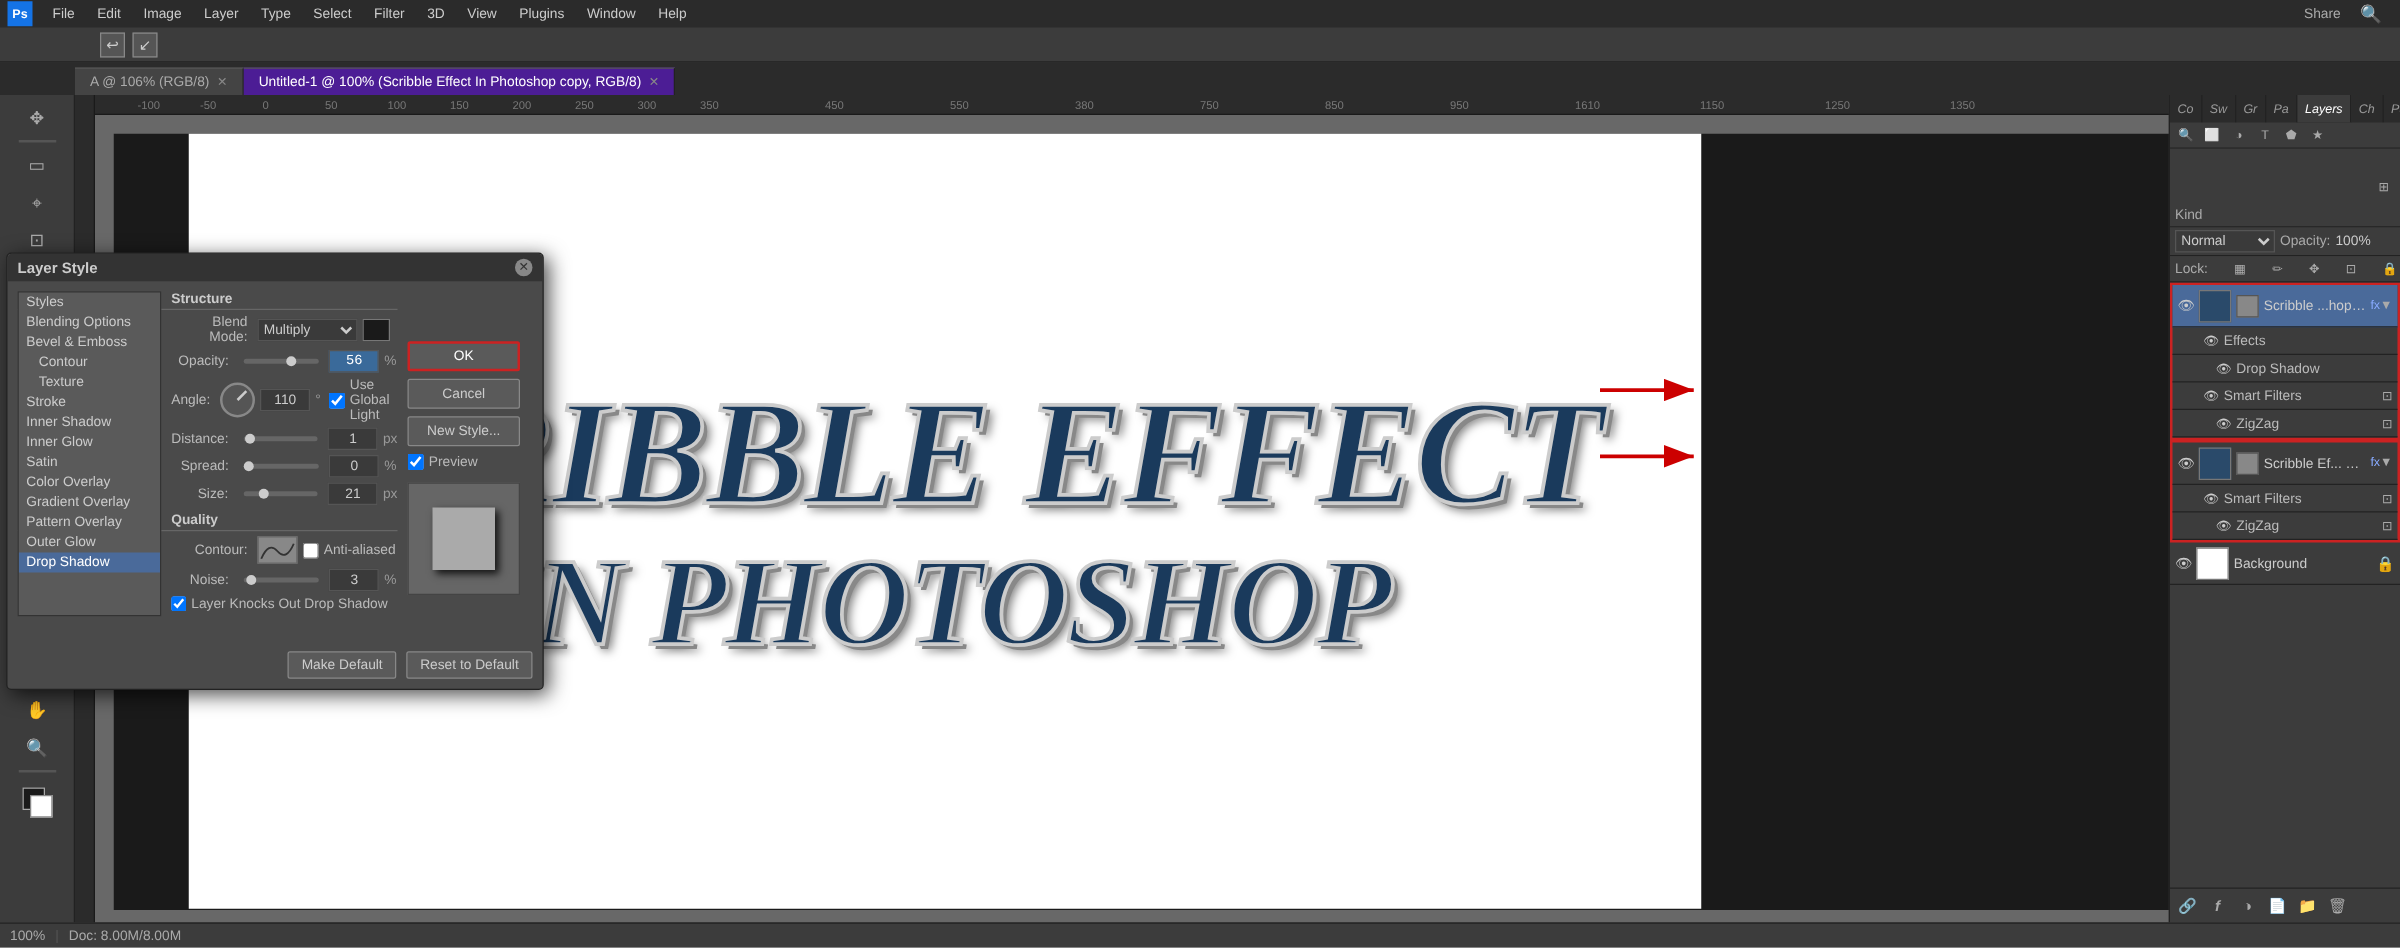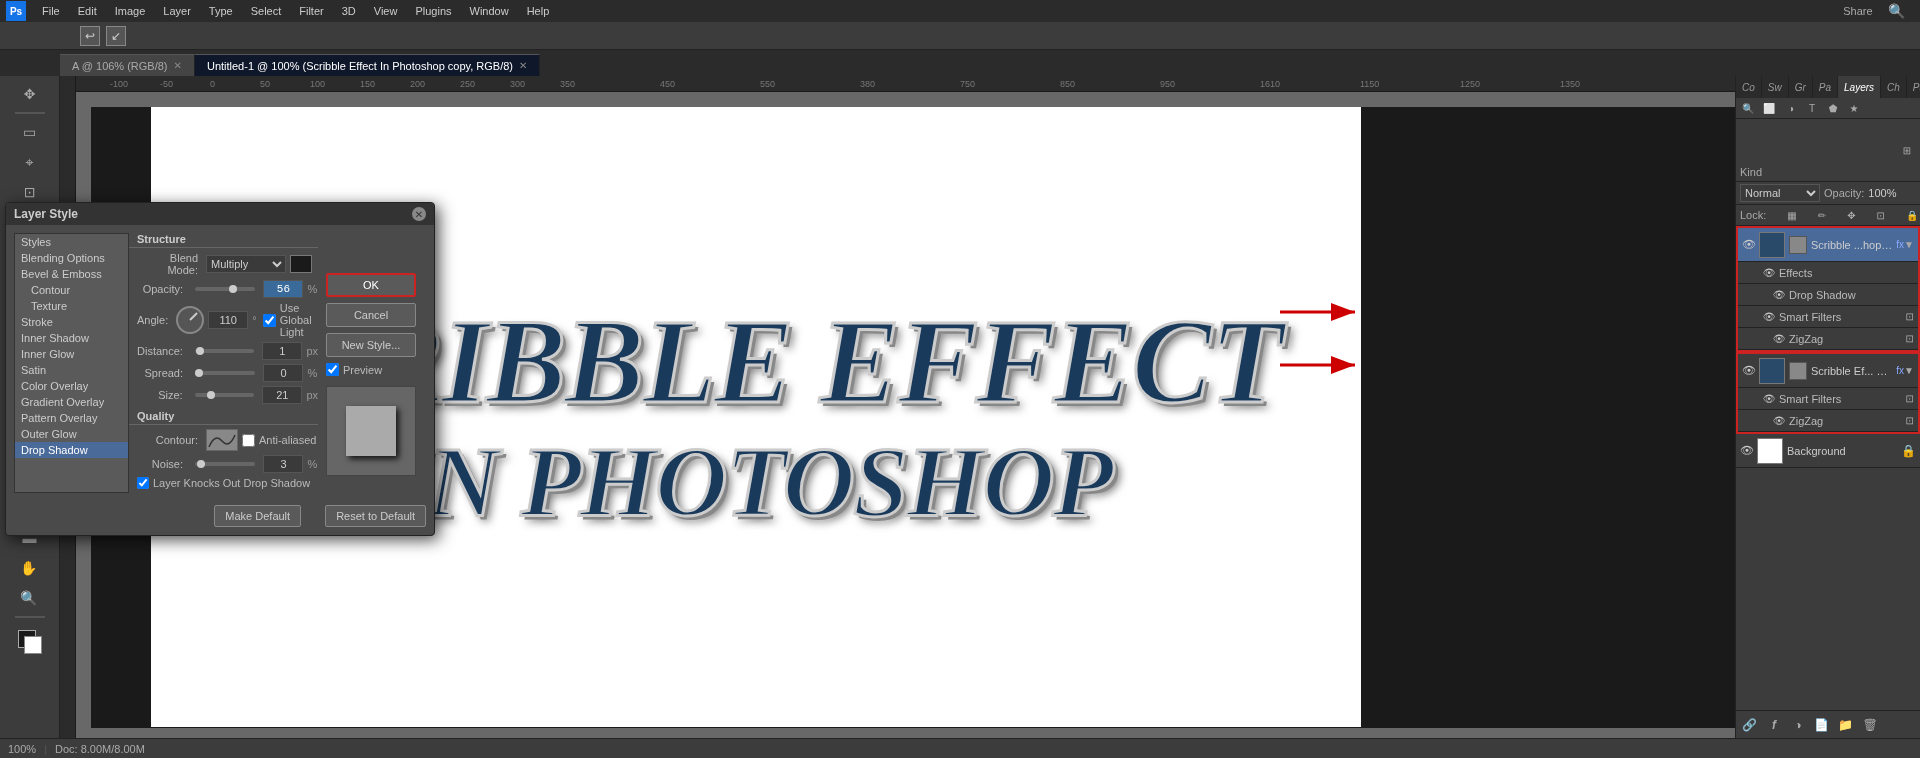--- a/index.html
+++ b/index.html
@@ -66,21 +66,21 @@
       border-top: 1px solid #555;
       border-right: 1px solid #222;
       display: flex;
       align-items: center;
       font-size: 11px;
       color: #aaa;
       cursor: pointer;
       white-space: nowrap;
     }
     .tab.active {
-      background: #0f172a;
+      background: #4c1d95;
       color: #fff;
     }
     .tab-close {
       margin-left: 6px;
       font-size: 10px;
       color: #888;
     }
 
     
     #ruler-h {
@@ -476,21 +476,21 @@
       height: 2px;
       background: #ccc;
       transform-origin: left center;
       transform: translateY(-50%) rotate(-45deg);
     }
 
     .checkbox-row {
       display: flex;
       align-items: flex-end;
       gap: 4px;
-      margin-bottom: 4px;
+      margin-bottom: 20px;
     }
     .checkbox-row input[type=checkbox] {
       width: 12px;
       height: 12px;
     }
     .checkbox-row label {
       font-size: 11px;
       color: #bbb;
     }
 
@@ -544,21 +544,21 @@
       align-items: center;
       gap: 4px;
       font-size: 11px;
       color: #bbb;
     }
 
     
     #dialog-bottom {
       padding: 4px 8px 8px 8px;
       display: flex;
-      gap: 24px;
+      gap: 8px;
     }
     .bottom-btn {
       height: 22px;
       padding: 0 10px;
       background: #5a5a5a;
       border: 1px solid #888;
       color: #ccc;
       font-size: 11px;
       cursor: pointer;
       border-radius: 2px;

